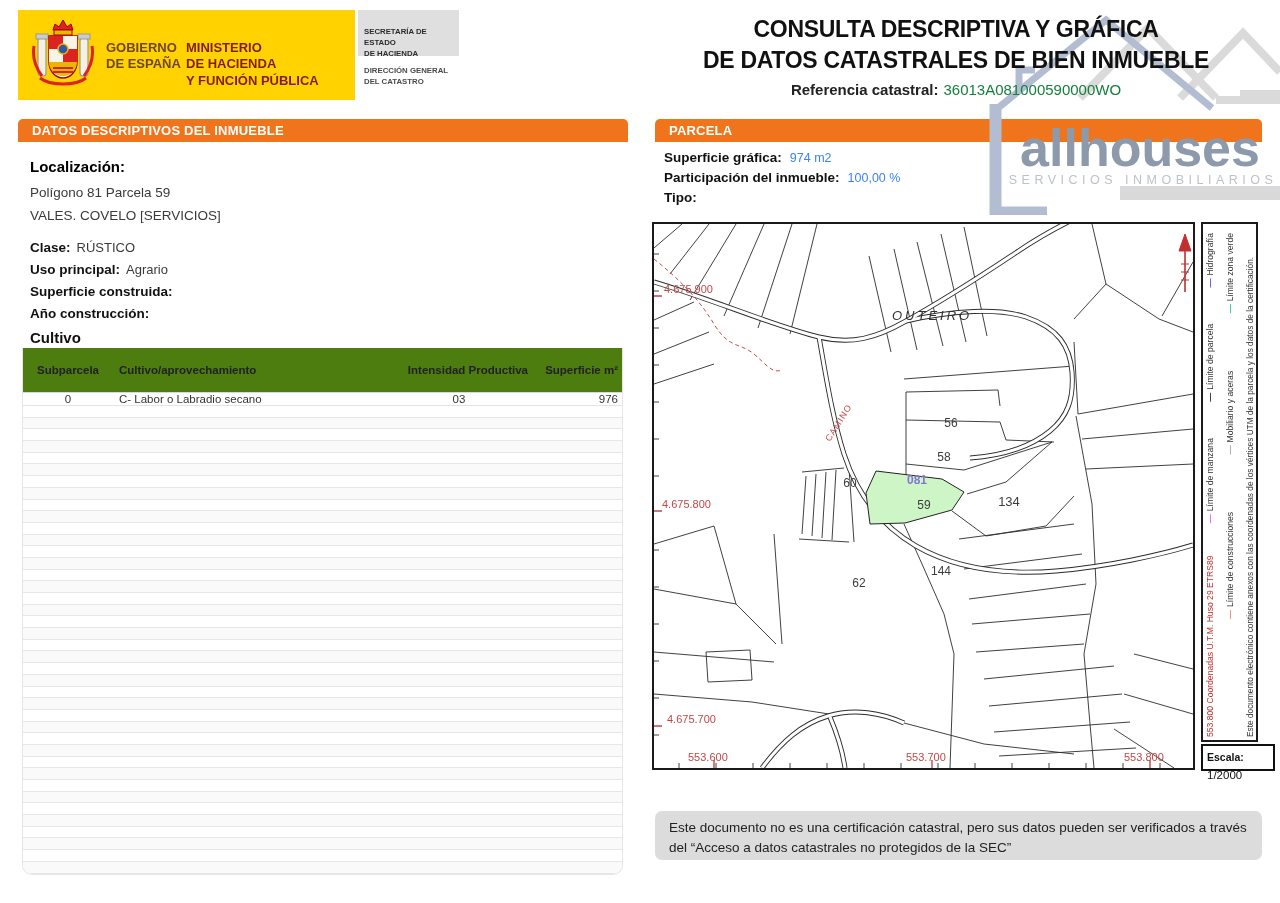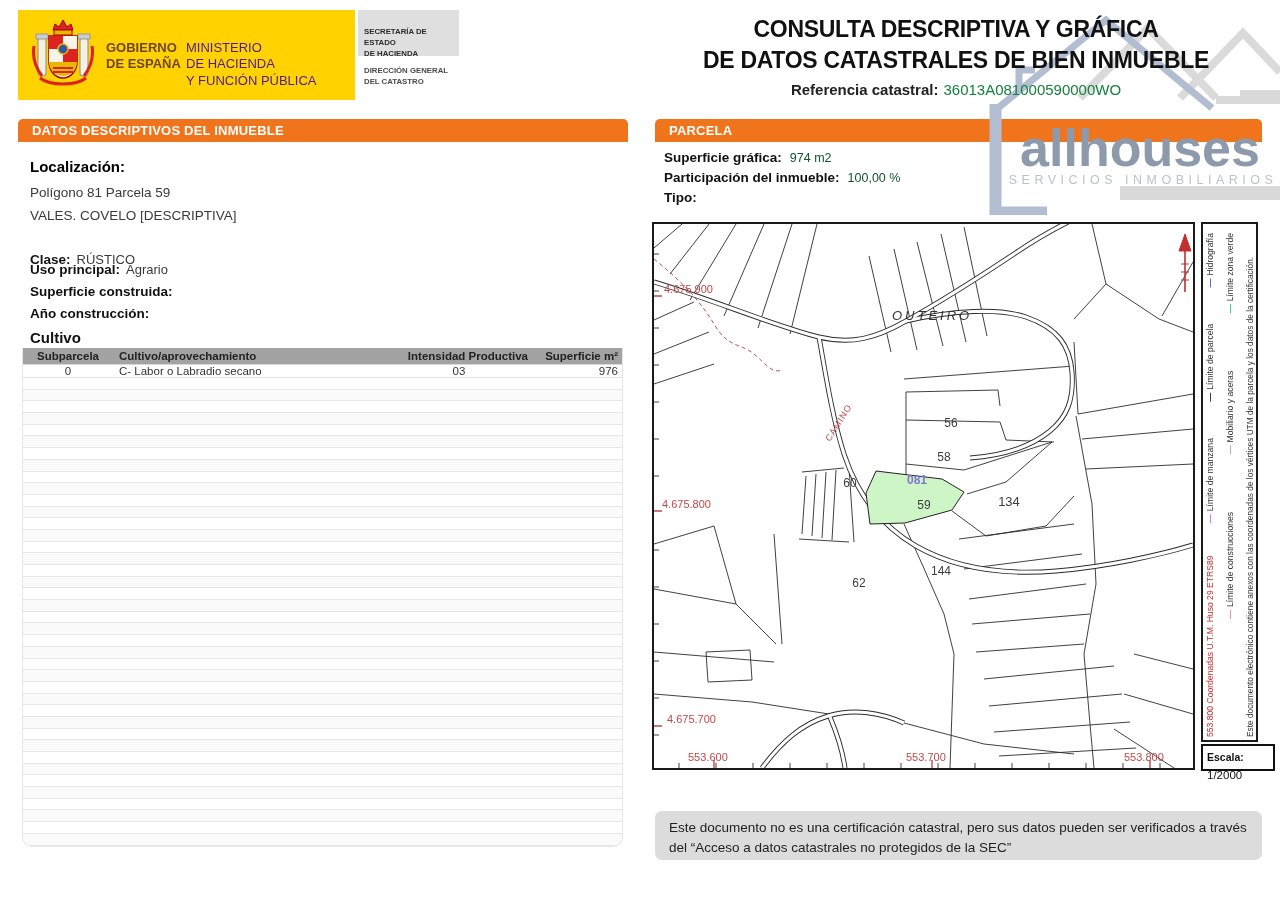--- a/index.html
+++ b/index.html
@@ -4,21 +4,21 @@
 <style>
   * { margin:0; padding:0; box-sizing:border-box; }
   html,body { background:#fff; }
   body { width:1280px; height:903px; font-family:"Liberation Sans", sans-serif; position:relative; overflow:hidden; color:#222; }
   #page { position:absolute; inset:0; width:1280px; height:903px; background:#fff; }
 
   
   .gov-block { position:absolute; left:18px; top:10px; width:337px; height:90px; background:#FFD200; }
   .coat { position:absolute; left:12px; top:6px; }
   .gov-name { position:absolute; left:88px; top:30px; font-size:13px; font-weight:bold; color:#6e4632; line-height:1.25; }
-  .min-name { position:absolute; left:168px; top:30px; font-size:13px; font-weight:normal; color:#4c1d95; line-height:1.25; }
+  .min-name { position:absolute; left:168px; top:30px; font-size:13px; font-weight:bold; color:#7f1d1d; line-height:1.25; }
   .secretaria { position:absolute; left:358px; top:10px; width:101px; height:46px; background:#DFDFDF; padding:17px 6px; font-size:7.8px; font-weight:bold; color:#2b2b2b; line-height:1.4; }
   .direccion { position:absolute; left:364px; top:66px; font-size:7.8px; font-weight:bold; color:#4a4a4a; line-height:1.4; }
 
   .title-wrap { position:absolute; left:652px; top:14px; width:608px; text-align:center; z-index:4; }
   .title-l1, .title-l2 { font-size:23px; font-weight:bold; color:#111; letter-spacing:-0.3px; line-height:1.35; }
   .ref-line { margin-top:5px; font-size:15px; }
   .ref-line .lbl { font-weight:bold; }
   .ref-line .val { font-weight:normal; margin-left:5px; color:#15803d; }
 
   
@@ -35,34 +35,34 @@
   .loc-label { position:absolute; left:30px; top:158px; font-size:15px; font-weight:bold; color:#000000; }
   .addr1 { position:absolute; left:30px; top:185px; font-size:13.5px; color:#3a3a3a; }
   .addr2 { position:absolute; left:30px; top:208px; font-size:13.5px; color:#3a3a3a; }
   .fld { position:absolute; left:30px; font-size:13.5px; color:#111; }
   .fld b { font-weight:bold; }
   .fld .v { font-weight:normal; color:#3a3a3a; margin-left:6px; font-size:13px; }
   .cultivo-title { position:absolute; left:30px; top:329px; font-size:15px; font-weight:bold; color:#111; }
 
   .table-wrap { position:absolute; left:22px; top:348px; width:601px; border:1px solid #E6E6E6; border-top:none; border-radius:0 0 10px 10px; overflow:hidden; background:#fff; }
   table.cultivo { width:100%; border-collapse:collapse; table-layout:fixed; }
-  table.cultivo th { background:#a3a3a3; font-size:11.5px; font-weight:bold; color:#222; padding:2px 6px; border-bottom:1px solid #D8D8D8; }
+  table.cultivo th { background:#4d7c0f; font-size:11.5px; font-weight:bold; color:#222; padding:16px 6px; border-bottom:1px solid #D8D8D8; }
   table.cultivo td { font-size:11.5px; color:#333; padding:0 6px; height:13px; border-bottom:1px solid #E4E4E4; }
   table.cultivo tr.empty td { height:11.7px; border-bottom:1px solid #E7E7E7; }
   table.cultivo tr.empty.alt td { background:#FAFAFA; }
   .c1 { width:90px; text-align:center; }
   .c2 { width:271px; text-align:left; }
   .c3 { width:150px; }
   th.c3 { text-align:right; } td.c3 { text-align:center; }
   .c4 { width:90px; text-align:right; }
 
   
   .rinfo { position:absolute; left:664px; font-size:13.5px; color:#111; z-index:4; }
   .rinfo b { font-weight:bold; }
-  .rinfo .v { font-weight:normal; color:#14532d; margin-left:8px; font-size:12.5px; }
+  .rinfo .v { font-weight:normal; color:#3b82f6; margin-left:8px; font-size:12.5px; }
 
   
   .map-box { position:absolute; left:652px; top:222px; width:543px; height:548px; border:2px solid #1a1a1a; background:#fff; }
   .legend-box { position:absolute; left:1201px; top:222px; width:57px; height:520px; border:2px solid #1a1a1a; background:#fff; }
   .escala-box { position:absolute; left:1201px; top:744px; width:74px; height:27px; border:2px solid #111; background:#fff; padding:1px 4px; }
   .escala-box .el { font-size:10.5px; font-weight:bold; color:#111; }
   .escala-box .ev { font-size:11.5px; color:#111; }
 
   .legend-strip { position:absolute; left:1205px; top:737px; width:508px; height:50px; transform-origin:0 0; transform:rotate(-90deg); display:flex; flex-direction:column; justify-content:space-between; z-index:2; }
   .lrow { display:flex; align-items:center; font-size:8.6px; color:#333; white-space:nowrap; }
@@ -149,23 +149,23 @@
 
   <div class="bar bar-left">
     <span class="b1">DATOS DESCRIPTIVOS DEL </span><span class="b2">INMUEBLE</span>
   </div>
   <div class="bar bar-right">
     <span class="b2">PARCELA</span>
   </div>
 
   <div class="loc-label">Localización:</div>
   <div class="addr1">Polígono 81 Parcela 59</div>
-  <div class="addr2">VALES. COVELO [DESCRIPTIVA]</div>
-
-  <div class="fld" style="top:252px">
+  <div class="addr2">VALES. COVELO [SERVICIOS]</div>
+
+  <div class="fld" style="top:240px">
     <b>Clase:</b><span class="v">RÚSTICO</span>
   </div>
   <div class="fld" style="top:262px">
     <b>Uso principal:</b><span class="v">Agrario</span>
   </div>
   <div class="fld" style="top:284px">
     <b>Superficie construida:</b><span class="v"></span>
   </div>
   <div class="fld" style="top:306px">
     <b>Año construcción:</b><span class="v"></span>

